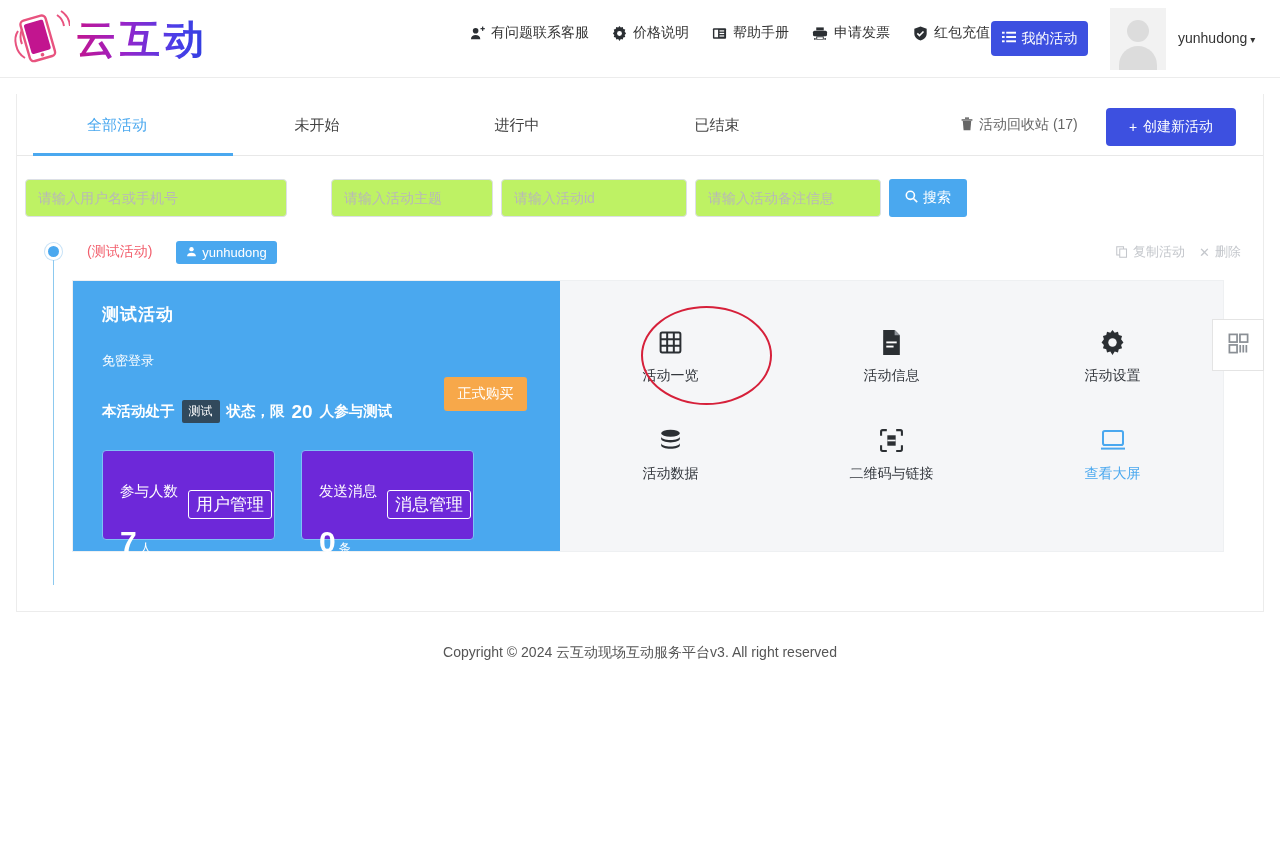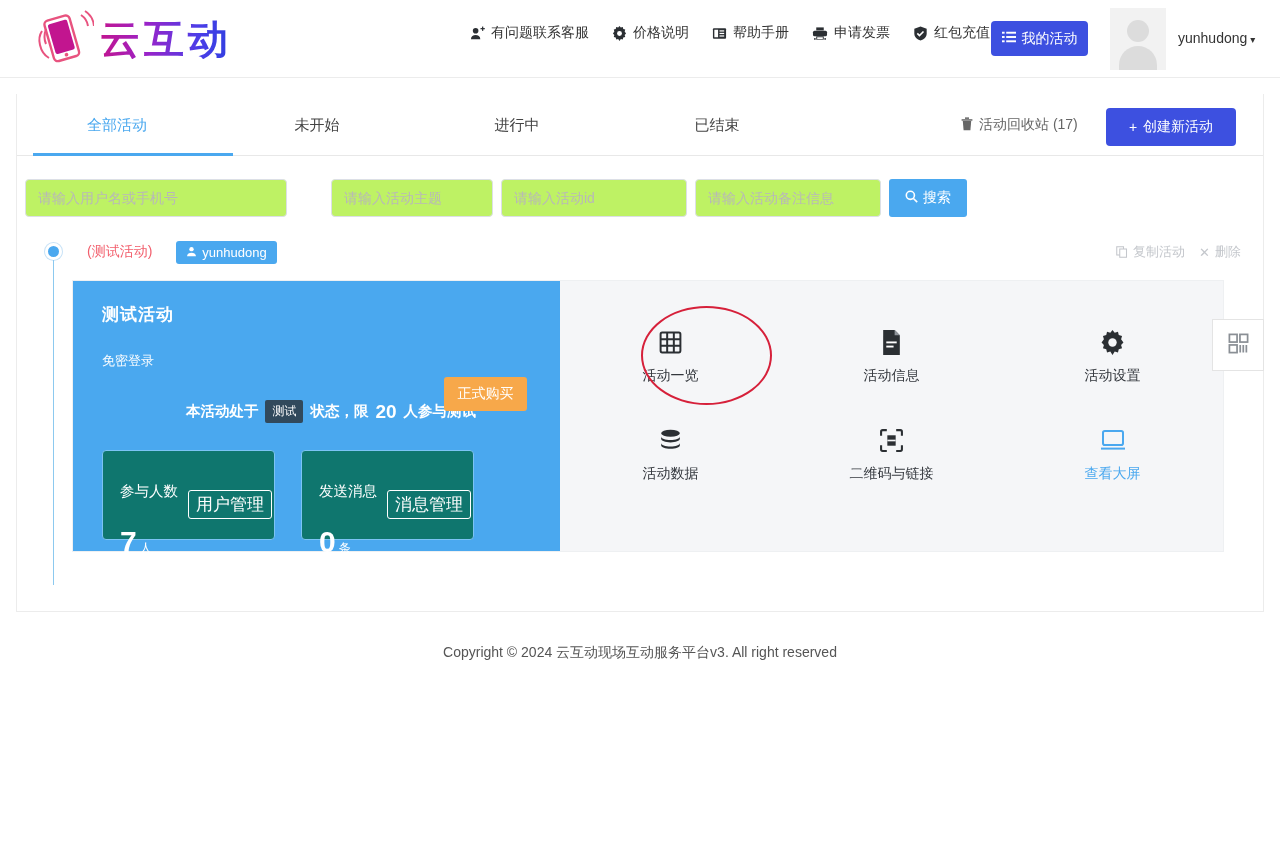--- a/index.html
+++ b/index.html
@@ -15,21 +15,21 @@
 
   
   .header {
     height:78px;
     background:#fff;
     display:flex;
     align-items:center;
     border-bottom:1px solid #ececec;
     position:relative;
   }
-  .logo-wrap { display:flex; align-items:center; padding-left:32px; }
+  .logo-wrap { display:flex; align-items:center; padding-left:8px; }
   .logo-mark { width:62px; height:60px; position:relative; }
   .logo-text {
     font-size:40px; font-weight:bold; letter-spacing:4px;
     background:linear-gradient(90deg,#c2158f 0%,#9a23c8 35%,#4b3ee8 75%,#2f3fe0 100%);
     -webkit-background-clip:text; background-clip:text; color:transparent;
     margin-left:6px; line-height:1;
   }
 
   .nav {
     display:flex; align-items:center; gap:23px;
@@ -151,36 +151,36 @@
     display:flex;
     border:1px solid #eef0f2;
   }
   .card-left {
     width:487px; background:#4aa8ef; color:#fff; padding:22px 0 0 29px; position:relative;
   }
   .card-title { font-size:17px; font-weight:bold; letter-spacing:1px; }
   .card-sub { font-size:13px; margin-top:26px; opacity:.97; }
   .card-status {
     margin-top:30px; font-size:14.5px; font-weight:bold;
-    display:flex; align-items:center; gap:7px;justify-content:center;
+    display:flex; align-items:center; gap:7px;
   }
   .status-chip {
     background:#31495c; color:#fff; font-size:12px; font-weight:normal;
     padding:3px 7px; border-radius:2px;
   }
   .status-num { font-size:19px; font-weight:bold; }
   .buy-btn {
     position:absolute; left:371px; top:96px;
     width:83px; height:34px; background:#f7a84a; color:#fff;
     border:none; border-radius:3px; font-size:14px; cursor:pointer;
     font-family:"Liberation Sans","DejaVu Sans",sans-serif;
   }
   .stats { display:flex; gap:26px; margin-top:27px; }
   .stat {
-    width:173px; height:90px; background:#0f766e;
+    width:173px; height:90px; background:#6d28d9;
     border:1px solid #7cc3f4; border-radius:4px;
     padding:12px 0 0 17px;
   }
   .stat-head { display:flex; align-items:center; gap:10px; }
   .stat-label { font-size:14.5px; }
   .stat-btn {
     border:1px solid #fff; border-radius:3px; padding:2px 7px;
     font-size:17px; color:#fff; background:transparent; cursor:pointer;
     font-family:"Liberation Sans","DejaVu Sans",sans-serif;
     margin-top:27px;

